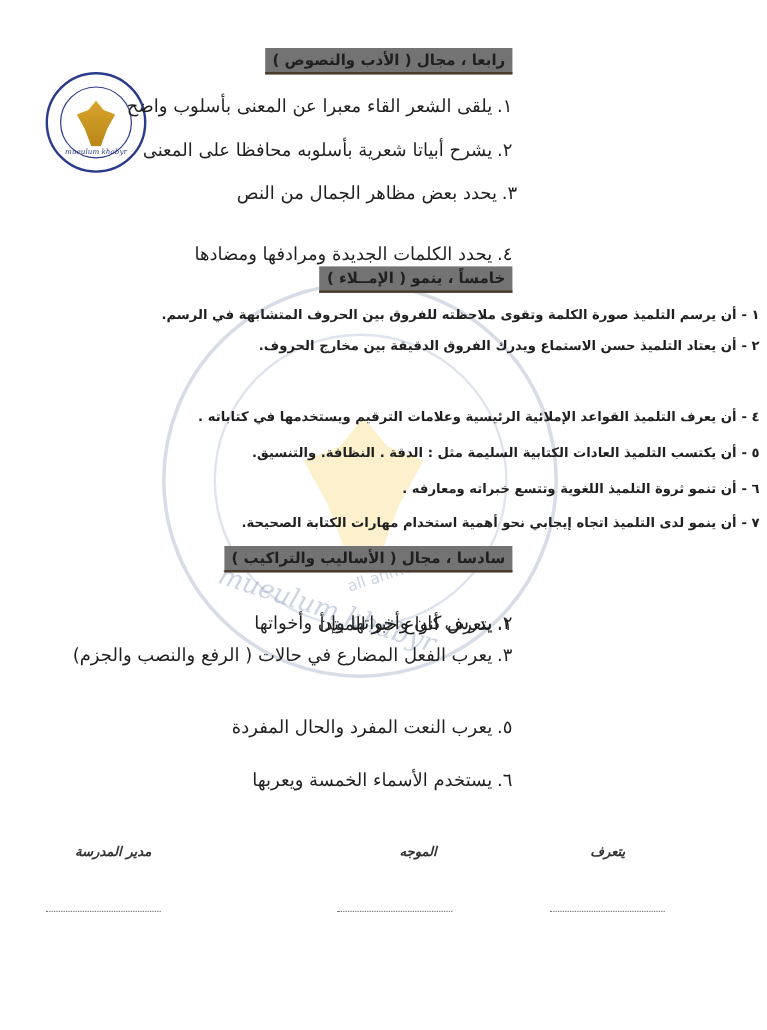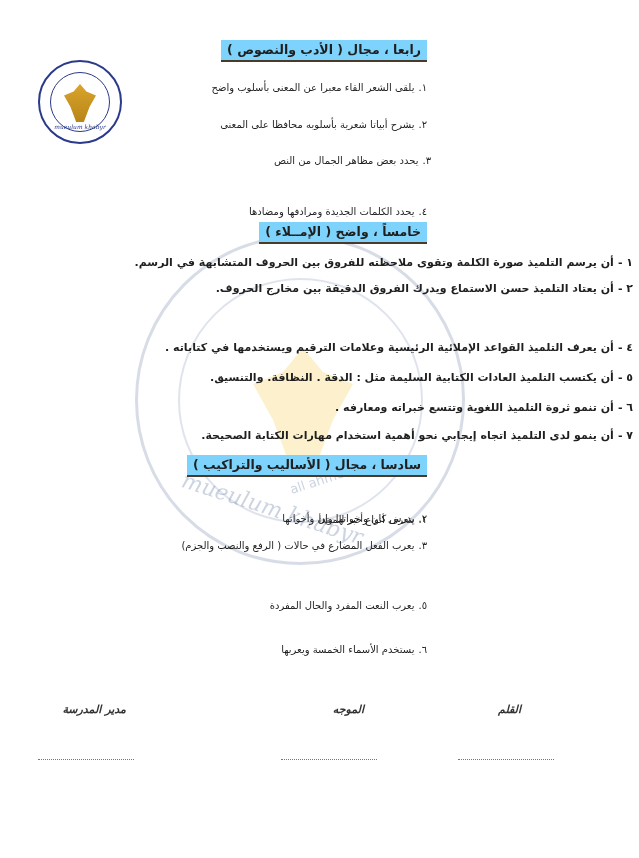--- a/index.html
+++ b/index.html
@@ -3,25 +3,25 @@
   <meta charset="utf-8">
   <style>
     html, body { margin: 0; padding: 0; }
     body {
       width: 639px; height: 858px; background: #ffffff; position: relative; overflow: hidden;
       font-family: "DejaVu Sans", sans-serif; color: #1f1f1f;
     }
     .page { position: absolute; inset: 0; direction: rtl; }
     .heading {
       position: absolute; right: 0; font-weight: bold; font-size: 12.5px;
-      background: #7dd3fc; padding: 2px 6px 2px 6px; border-bottom: 2px solid #4a3a2a;
+      background: #737373; padding: 2px 6px 2px 6px; border-bottom: 2px solid #4a3a2a;
       white-space: nowrap; line-height: 16px;
     }
     .item {
-      position: absolute; right: 0; font-size: 10px; white-space: nowrap; line-height: 16px;
+      position: absolute; right: 0; font-size: 15px; white-space: nowrap; line-height: 16px;
     }
     .item.bold { font-weight: bold; }
     .num { margin-left: 4px; }
     .logo {
       position: absolute; left: 38px; top: 60px; width: 84px; height: 84px; border-radius: 50%;
       border: 2px solid #2b3a8a; box-sizing: border-box; direction: ltr;
     }
     .logo .inner {
       position: absolute; left: 10px; top: 10px; width: 60px; height: 60px; border-radius: 50%;
       border: 1.5px solid #2b3a8a; box-sizing: border-box;
@@ -77,35 +77,35 @@
     <div class="wm-text">mueulum khabyr</div>
     <div class="wm-text2">all ahmed alm</div>
   </div>
 
   <div class="heading" style="top:40px; right:212px;">رابعا ، مجال ( الأدب والنصوص )</div>
   <div class="item" style="top:80px; right:212px;"><span class="num">١.</span><span>يلقى الشعر القاء معبرا عن المعنى بأسلوب واضح</span></div>
   <div class="item" style="top:117px; right:212px;"><span class="num">٢.</span><span>يشرح أبياتا شعرية بأسلوبه محافظا على المعنى</span></div>
   <div class="item" style="top:153px; right:208px;"><span class="num">٣.</span><span>يحدد بعض مظاهر الجمال من النص</span></div>
   <div class="item" style="top:204px; right:212px;"><span class="num">٤.</span><span>يحدد الكلمات الجديدة ومرادفها ومضادها</span></div>
 
-  <div class="heading" style="top:222px; right:212px;">خامساً ، واضح ( الإمــلاء )</div>
+  <div class="heading" style="top:222px; right:212px;">خامساً ، ينمو ( الإمــلاء )</div>
   <div class="item bold" style="top:255px; right:6px; font-size:11px;"><span class="num">١ -</span><span>أن يرسم التلميذ صورة الكلمة وتقوى ملاحظته للفروق بين الحروف المتشابهة في الرسم.</span></div>
   <div class="item bold" style="top:281px; right:6px; font-size:11px;"><span class="num">٢ -</span><span>أن يعتاد التلميذ حسن الاستماع ويدرك الفروق الدقيقة بين مخارج الحروف.</span></div>
   <div class="item bold" style="top:340px; right:6px; font-size:11px;"><span class="num">٤ -</span><span>أن يعرف التلميذ القواعد الإملائية الرئيسية وعلامات الترقيم ويستخدمها في كتاباته .</span></div>
   <div class="item bold" style="top:370px; right:6px; font-size:11px;"><span class="num">٥ -</span><span>أن يكتسب التلميذ العادات الكتابية السليمة مثل : الدقة . النظافة. والتنسيق.</span></div>
   <div class="item bold" style="top:400px; right:6px; font-size:11px;"><span class="num">٦ -</span><span>أن تنمو ثروة التلميذ اللغوية وتتسع خبراته ومعارفه .</span></div>
   <div class="item bold" style="top:428px; right:6px; font-size:11px;"><span class="num">٧ -</span><span>أن ينمو لدى التلميذ اتجاه إيجابي نحو أهمية استخدام مهارات الكتابة الصحيحة.</span></div>
 
   <div class="heading" style="top:455px; right:212px;">سادسا ، مجال ( الأساليب والتراكيب )</div>
   <div class="item" style="top:483px; right:212px;margin-top:29px;"><span class="num">١.</span><span>يتعرف أنواع خبر المبتدأ</span></div>
   <div class="item" style="top:511px; right:212px;"><span class="num">٢.</span><span>يدرس كان وأخواتها وإن وأخواتها</span></div>
   <div class="item" style="top:538px; right:212px;"><span class="num">٣.</span><span>يعرب الفعل المضارع في حالات ( الرفع والنصب والجزم)</span></div>
   <div class="item" style="top:598px; right:212px;"><span class="num">٥.</span><span>يعرب النعت المفرد والحال المفردة</span></div>
   <div class="item" style="top:642px; right:212px;"><span class="num">٦.</span><span>يستخدم الأسماء الخمسة ويعربها</span></div>
 
-  <div class="sig-label" style="top:703px; right:118px;">القلم</div>
+  <div class="sig-label" style="top:703px; right:118px;">يتعرف</div>
   <div class="sig-label" style="top:703px; right:275px;">الموجه</div>
   <div class="sig-label" style="top:703px; right:513px;">مدير المدرسة</div>
 
   <div class="sig-line" style="right:85px;"></div>
   <div class="sig-line" style="right:262px;"></div>
   <div class="sig-line" style="right:505px;"></div>
 </div>
 
 </body></html>

